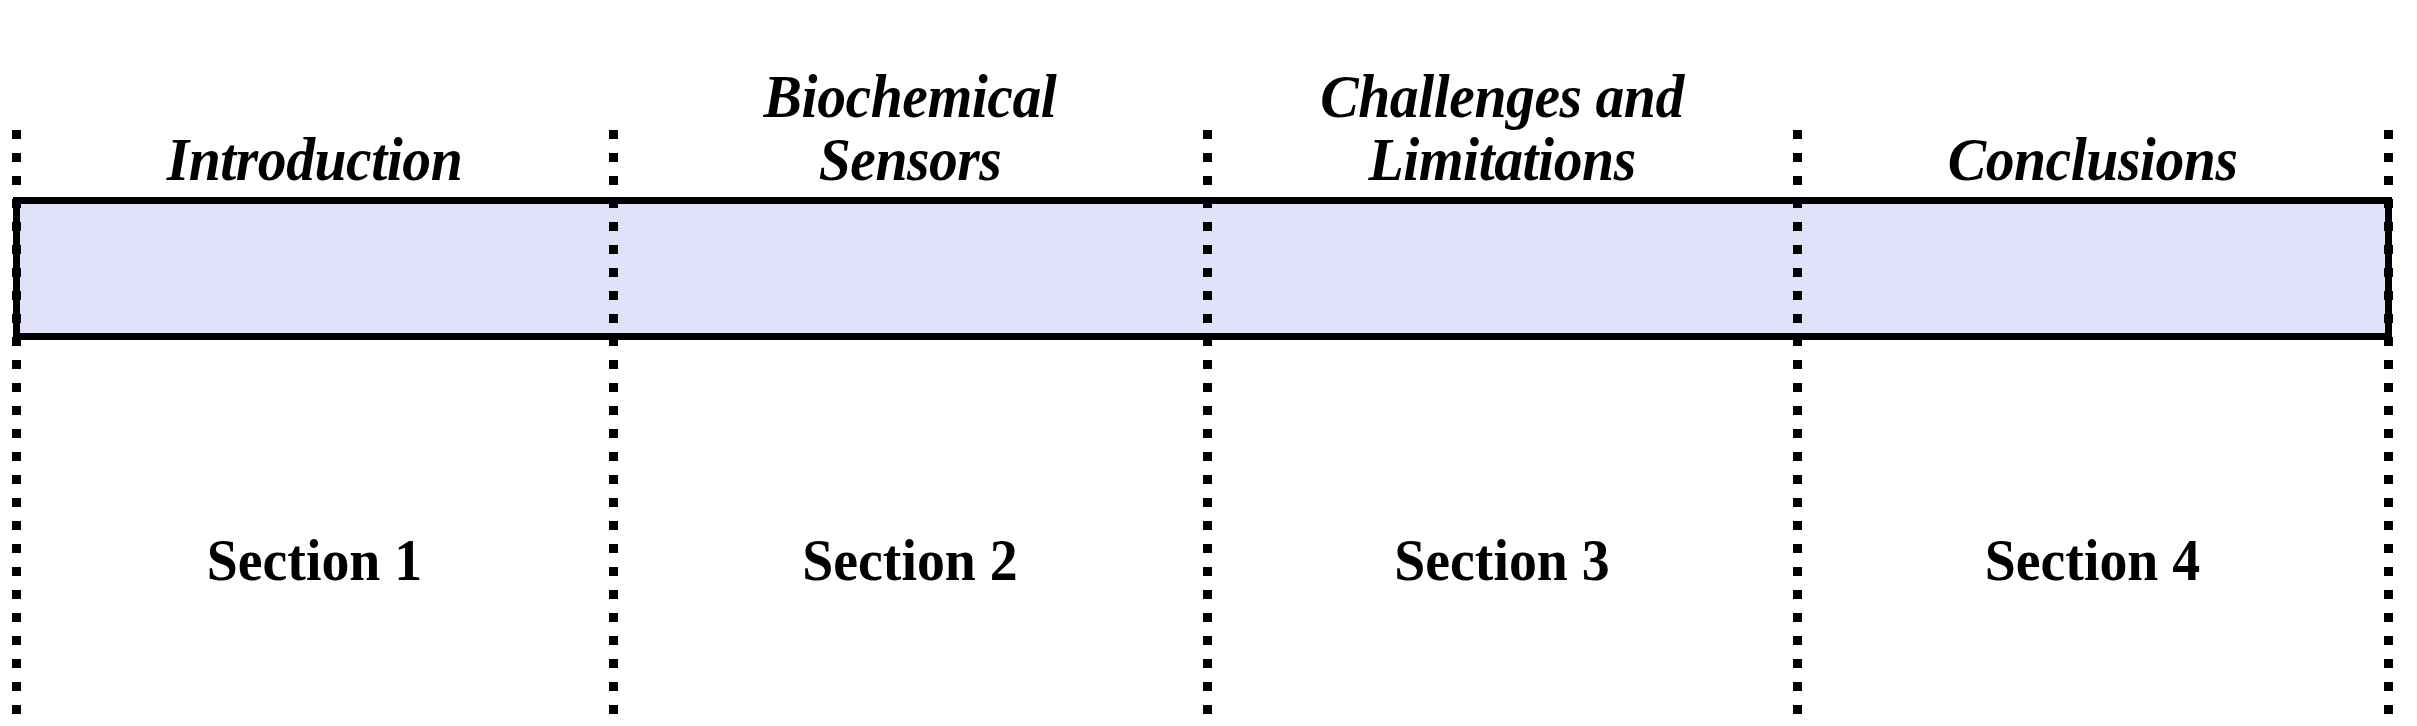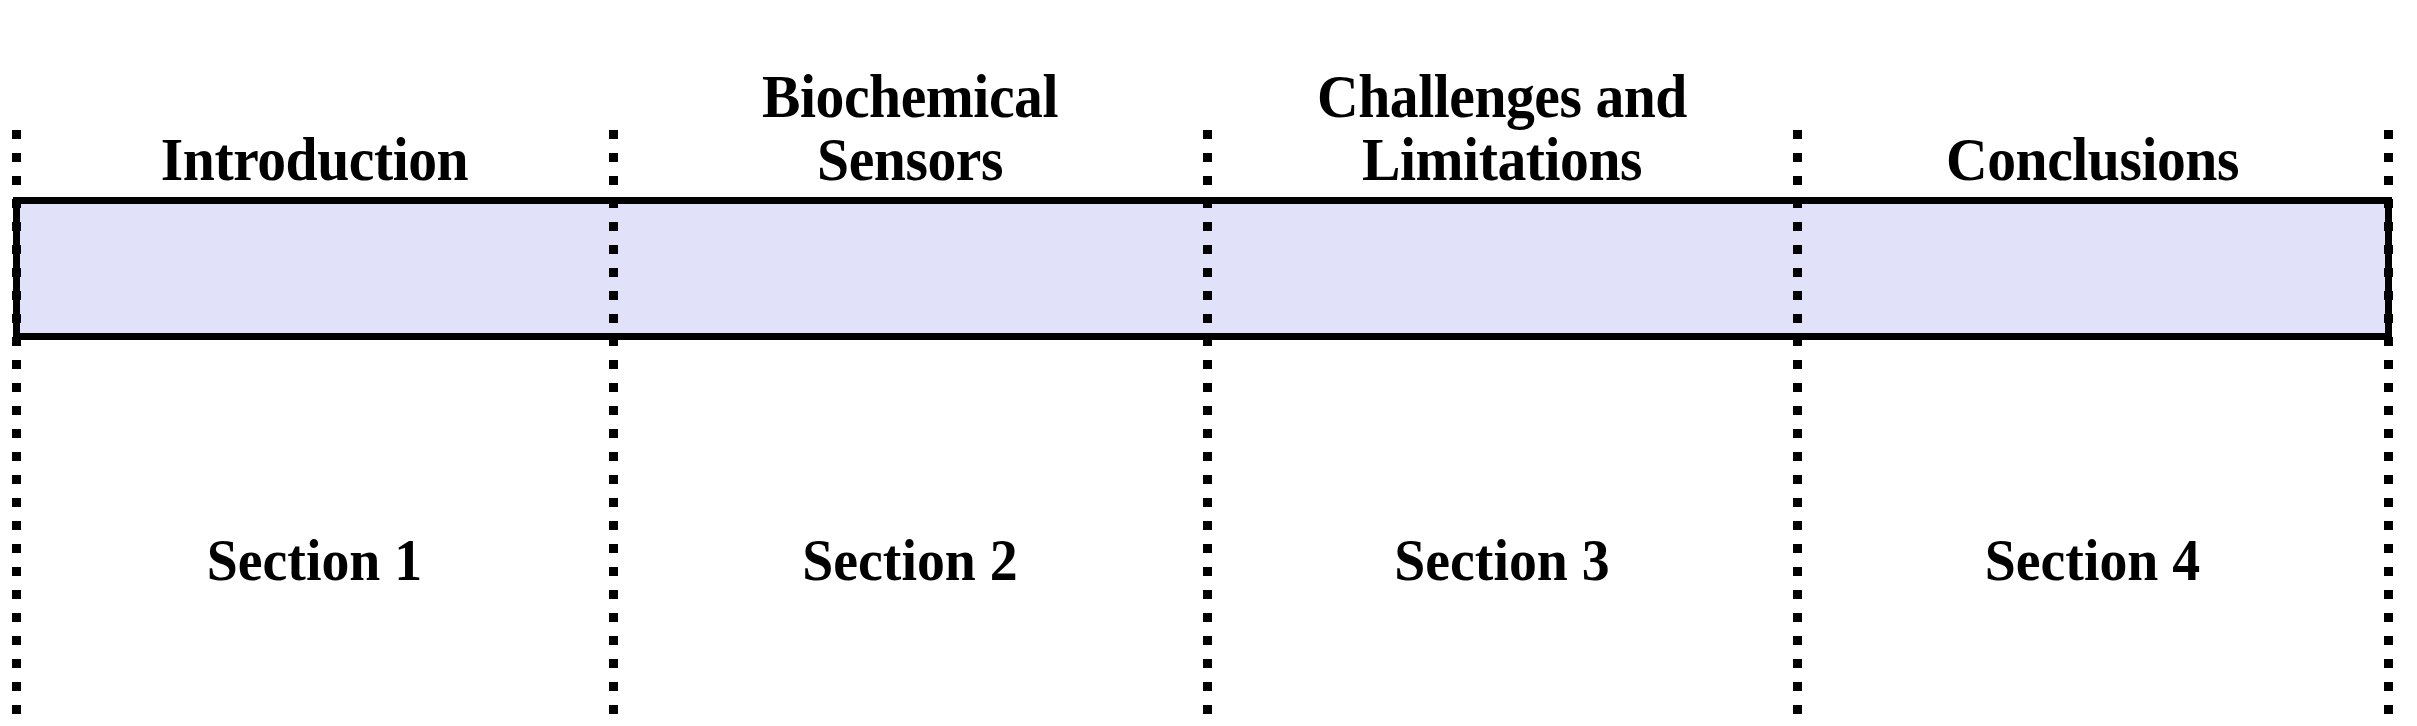--- a/index.html
+++ b/index.html
@@ -20,20 +20,21 @@
     overflow: hidden;
   }
 
   
   .header-layer {
     position: absolute;
     left: 0;
     top: 0;
     width: 2417px;
     height: 197px;
+    font-style: italic;
   }
   .col-header {
     position: absolute;
     bottom: 0;
     text-align: center;
     font-family: "Liberation Serif", "DejaVu Serif", serif;
     font-weight: bold;
     font-size: 62px;
     line-height: 1.02;
     color: #000000;

